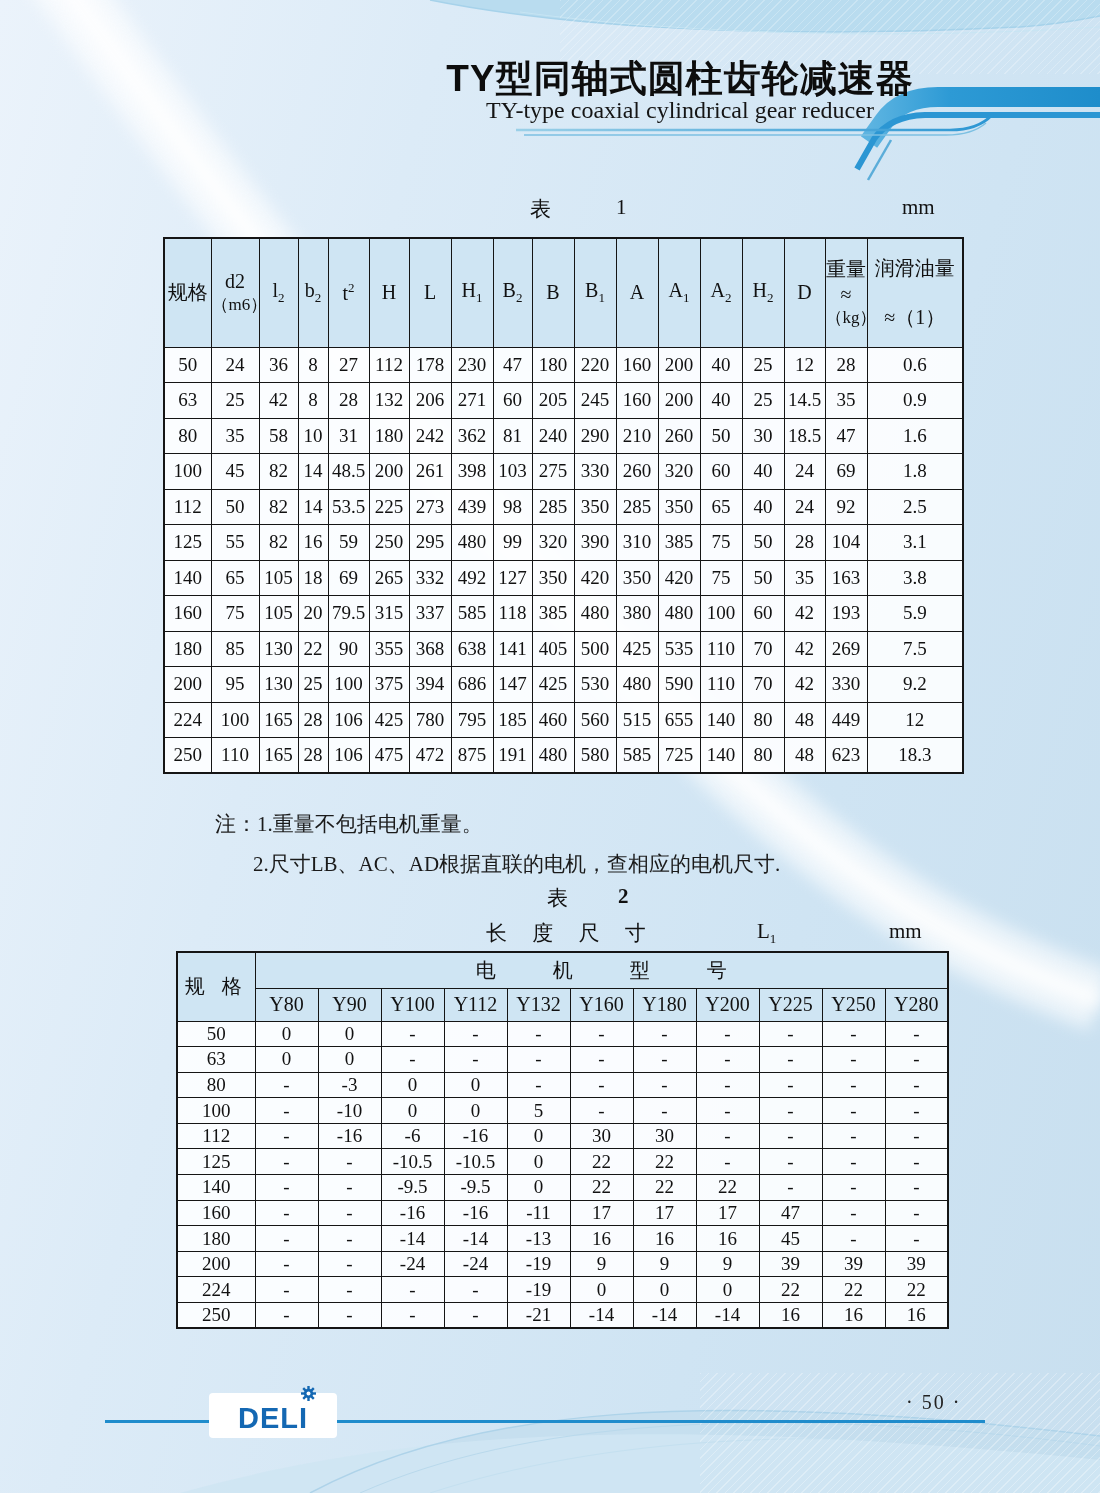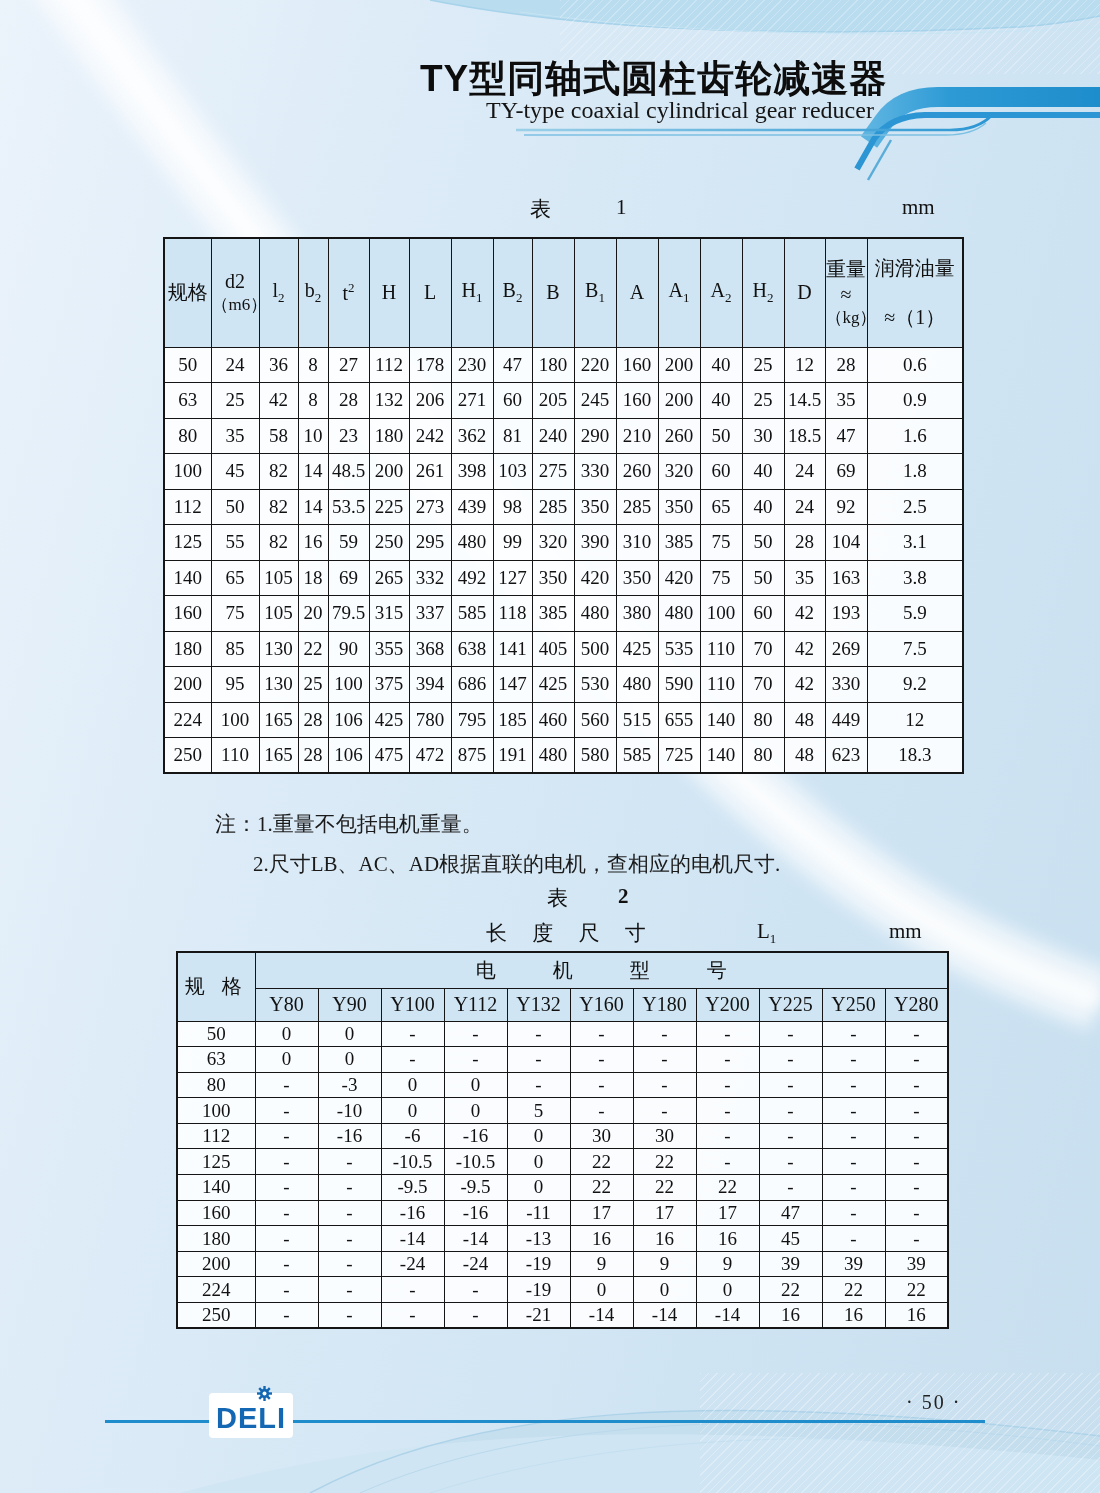--- a/index.html
+++ b/index.html
@@ -7,21 +7,21 @@
     position:relative;width:1100px;height:1493px;overflow:hidden;
     background:linear-gradient(105deg,#ebf3fb 0%,#dcebf7 30%,#cfe4f3 70%,#c8dfef 100%);
     font-family:"Liberation Serif",serif;color:#111;
   }
   .decor{position:absolute;left:0;top:0;z-index:0;}
   .hatch{position:absolute;z-index:0;background:repeating-linear-gradient(135deg,rgba(255,255,255,.55) 0 1px,rgba(255,255,255,0) 1px 6px);}
   .hatch-top{right:0;top:0;width:540px;height:74px;opacity:.45;}
   .hatch-bottom{right:0;bottom:0;width:400px;height:120px;opacity:.55;}
 
   
-  .title{position:absolute;left:420px;top:54px;width:520px;text-align:left;z-index:2;
+  .title{position:absolute;left:420px;top:54px;width:520px;text-align:center;z-index:2;
          font-family:"Liberation Sans",sans-serif;font-weight:bold;font-size:37px;letter-spacing:1px;color:#0d0d0d;}
   .subtitle{position:absolute;left:420px;top:97px;width:520px;text-align:center;z-index:2;
          font-family:"Liberation Serif",serif;font-weight:normal;font-size:24px;color:#151515;}
 
   
   .cap{position:absolute;z-index:2;font-size:21px;}
 
   
   table{border-collapse:collapse;table-layout:fixed;position:absolute;z-index:2;}
   .t1{left:163px;top:237px;width:799px;}
@@ -45,21 +45,21 @@
   .stack{display:flex;flex-direction:column;justify-content:center;height:97px;padding:5px 0;}
   .stack .sm{font-size:17px;}
   .group-head{letter-spacing:26px;text-indent:26px;}
   .spec-head{letter-spacing:6px;}
 
   
   .note{position:absolute;z-index:2;font-size:21px;color:#1b1b1b;}
 
   
   .footer-line{position:absolute;left:105px;top:1420px;width:880px;height:3px;background:#1f8ccc;z-index:2;}
-  .logo{position:absolute;left:209px;top:1393px;width:84px;height:45px;background:#fff;border-radius:4px;z-index:3;
+  .logo{position:absolute;left:209px;top:1393px;width:128px;height:45px;background:#fff;border-radius:4px;z-index:3;
         display:flex;align-items:flex-end;justify-content:center;padding-bottom:3px;box-sizing:border-box;}
   .logo .brand{font-family:"Liberation Sans",sans-serif;font-weight:900;font-size:29px;color:#1468b3;letter-spacing:1px;font-stretch:condensed;}
   .logo .gear{position:absolute;top:-7px;right:21px;}
   .page-num{position:absolute;left:906px;top:1391px;z-index:2;font-size:20px;letter-spacing:2px;color:#222;}
 </style>
 </head>
 <body>
 
 <div class="page">
 
@@ -207,21 +207,21 @@
           <td>25</td>
           <td>14.5</td>
           <td>35</td>
           <td>0.9</td>
         </tr>
         <tr>
           <td>80</td>
           <td>35</td>
           <td>58</td>
           <td>10</td>
-          <td>23</td>
+          <td>31</td>
           <td>180</td>
           <td>242</td>
           <td>362</td>
           <td>81</td>
           <td>240</td>
           <td>290</td>
           <td>210</td>
           <td>260</td>
           <td>50</td>
           <td>30</td>

